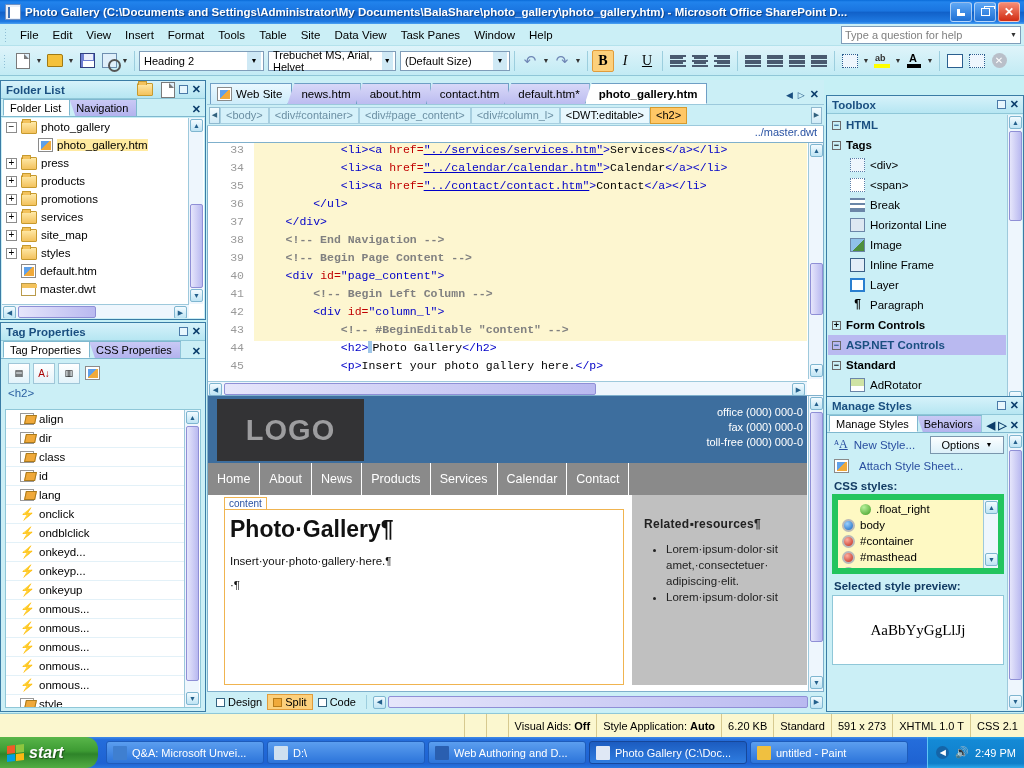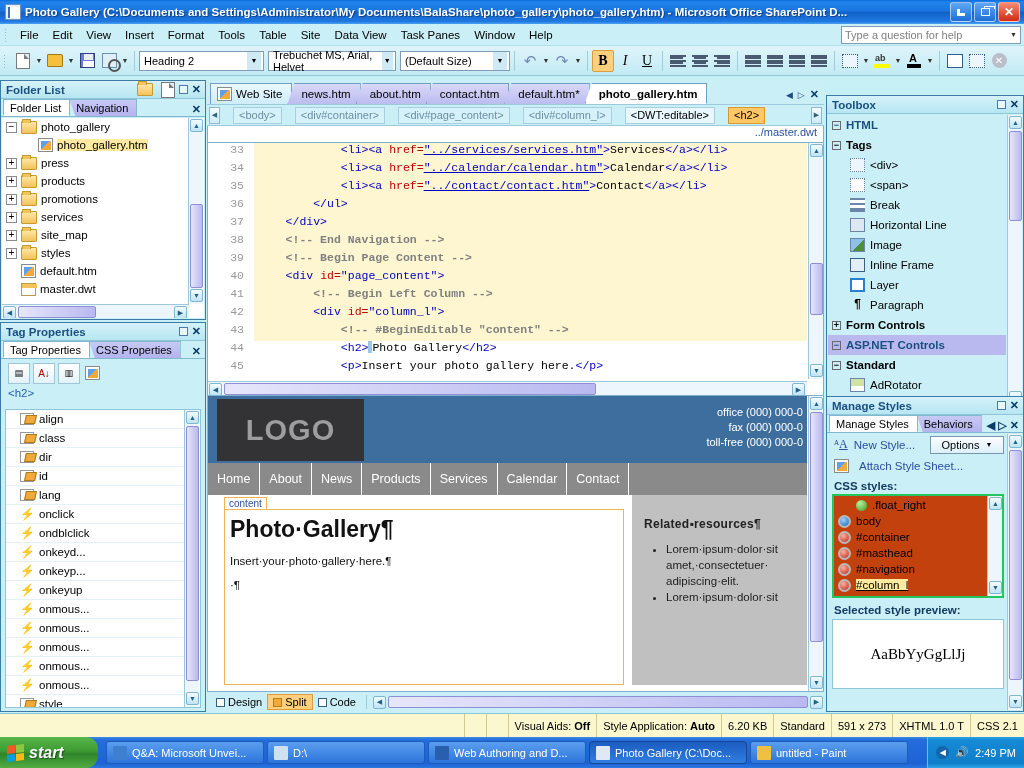--- a/index.html
+++ b/index.html
@@ -173,21 +173,21 @@
         border:1px solid #6f9fc5;border-bottom:none;margin-right:-5px;white-space:nowrap;
         background:linear-gradient(to bottom,#d8d8f8,#bcbcf0); color:#000;
         clip-path: polygon(7px 0,100% 0,100% 100%,0 100%);}
   .dtab.web{background:linear-gradient(to bottom,#eaf8ff,#cdecfa);clip-path:none;padding-left:6px;
             border:1px solid #6f9fc5;border-bottom:none;}
   .dtab.sel{background:#fff;font-weight:bold;border-bottom:1px solid #fff;z-index:5;}
   .tabnav{margin-left:auto;display:flex;align-items:center;gap:5px;padding:0 5px 3px 0;color:#1a4f80;}
   .qs{font-size:9px;}
 
   .bcbar{height:22px;display:flex;align-items:center;background:#cbeff6;border-top:1px solid #9cc9dc;
-         border-bottom:1px solid #9cc9dc;padding:0 2px;gap:13px;}
+         border-bottom:1px solid #9cc9dc;padding:0 2px;gap:0;}
   .bcarrow{width:11px;height:17px;border:1px solid #8fb9cf;background:linear-gradient(to bottom,#f4fcff,#cfeaf6);
            display:flex;align-items:center;justify-content:center;font-size:7px;color:#33627f;}
   .bctag{height:17px;padding:0 5px;display:flex;align-items:center;font-size:11px;
          border:1px solid #a8cfe0;background:#d5f1fa;color:#6b8fa3;}
   .bctag.dark{color:#000;background:#e9f8fe;}
   .bctag.sel{background:#ffc766;border:1px solid #d79a2e;color:#000;}
 
   .mdwt{height:16px;background:#fff;border-left:1px solid #7fb0cc;border-right:1px solid #7fb0cc;
         text-align:right;padding-right:6px;color:#2952a3;font-size:11px;}
 
@@ -242,21 +242,21 @@
   .titem-ico{width:15px;height:14px;margin-right:5px;flex:none;}
 
   #styles{ left:826px; top:396px; width:198px; height:316px; border:1px solid #3a7ca5;}
   .stbody{position:absolute;left:1px;top:37px;right:1px;bottom:1px;background:#cbeff6;overflow:hidden;}
   .strow{height:21px;display:flex;align-items:center;padding-left:6px;font-size:11.5px;gap:6px;}
   .strow a{color:#2a4fa0;}
   .optbtn{margin-left:auto;margin-right:18px;height:18px;min-width:74px;border:1px solid #7a96ad;
           background:linear-gradient(to bottom,#fbfeff,#dcf0f9);display:flex;align-items:center;
           justify-content:center;gap:6px;font-size:11px;}
   .cssh{padding:4px 0 2px 6px;font-weight:bold;font-size:11.5px;color:#123b63;}
-  .csslist{position:relative;margin:0 18px 0 4px;height:104px;background:#c2410c;border:2px solid #22c55e;overflow:hidden;}
+  .csslist{position:relative;margin:0 18px 0 4px;height:80px;background:#fef9c3;border:6px solid #22c55e;overflow:hidden;}
   .cssrow{height:16px;display:flex;align-items:center;padding-left:4px;font-size:11.5px;gap:5px;}
   .dot{width:11px;height:11px;border-radius:50%;flex:none;}
   .dot.g{background:radial-gradient(circle at 35% 30%,#b6f09a,#3f9b23);}
   .dot.b{background:radial-gradient(circle at 35% 30%,#9ad0ff,#1667c0);border:2px solid #b9b9b9;width:13px;height:13px;}
   .dot.r{background:radial-gradient(circle at 35% 30%,#ffb0a0,#c0271a);border:2px solid #b9b9b9;width:13px;height:13px;}
   .prevh{padding:6px 0 3px 6px;font-weight:bold;font-size:11.5px;color:#123b63;}
   .prevbox{margin:0 18px 0 4px;height:70px;background:#fff;border:1px solid #8fc7d8;
            display:flex;align-items:center;justify-content:center;
            font-family:"Liberation Serif",serif;font-size:15px;color:#000;}
 
@@ -584,25 +584,25 @@
     </div>
     <div class="tph2">&lt;h2&gt;</div>
     <div class="tpgrid">
       <div style="position:absolute;left:0;top:0;right:16px;bottom:0;overflow:hidden">
         <div class="tprow">
             <span class="attr-ico"></span>
             <span class="nm">align</span>
           </div>
         <div class="tprow">
             <span class="attr-ico"></span>
+            <span class="nm">dir</span>
+          </div>
+        <div class="tprow">
+            <span class="attr-ico"></span>
             <span class="nm">class</span>
-          </div>
-        <div class="tprow">
-            <span class="attr-ico"></span>
-            <span class="nm">dir</span>
           </div>
         <div class="tprow">
             <span class="attr-ico"></span>
             <span class="nm">id</span>
           </div>
         <div class="tprow">
             <span class="attr-ico"></span>
             <span class="nm">lang</span>
           </div>
         <div class="tprow">

